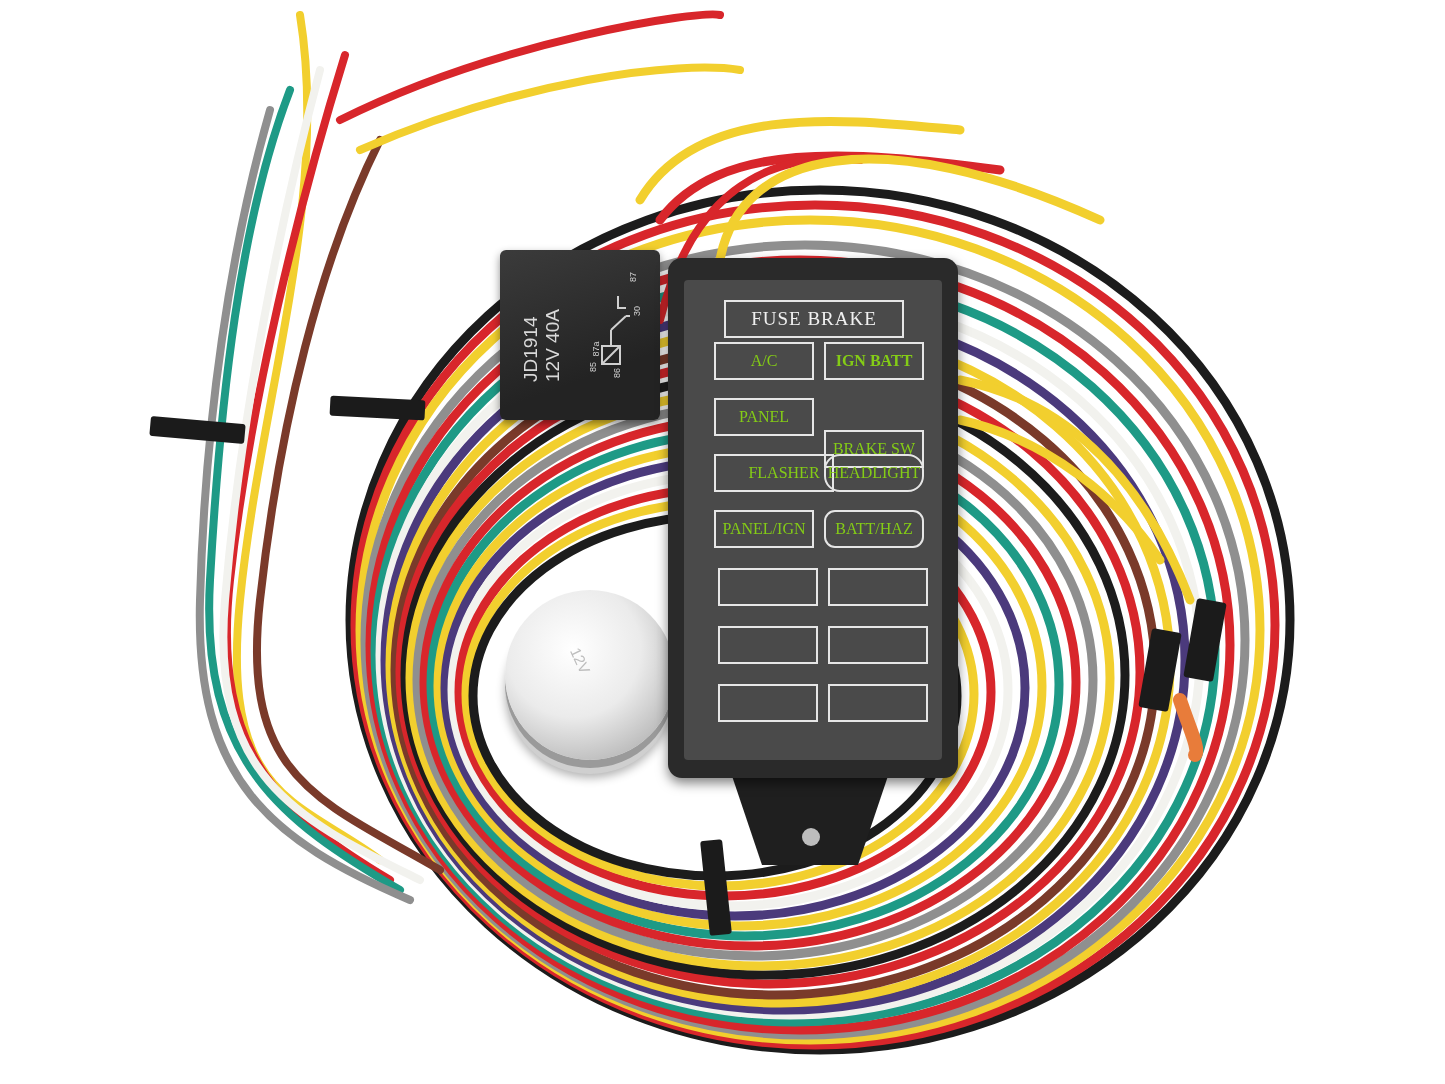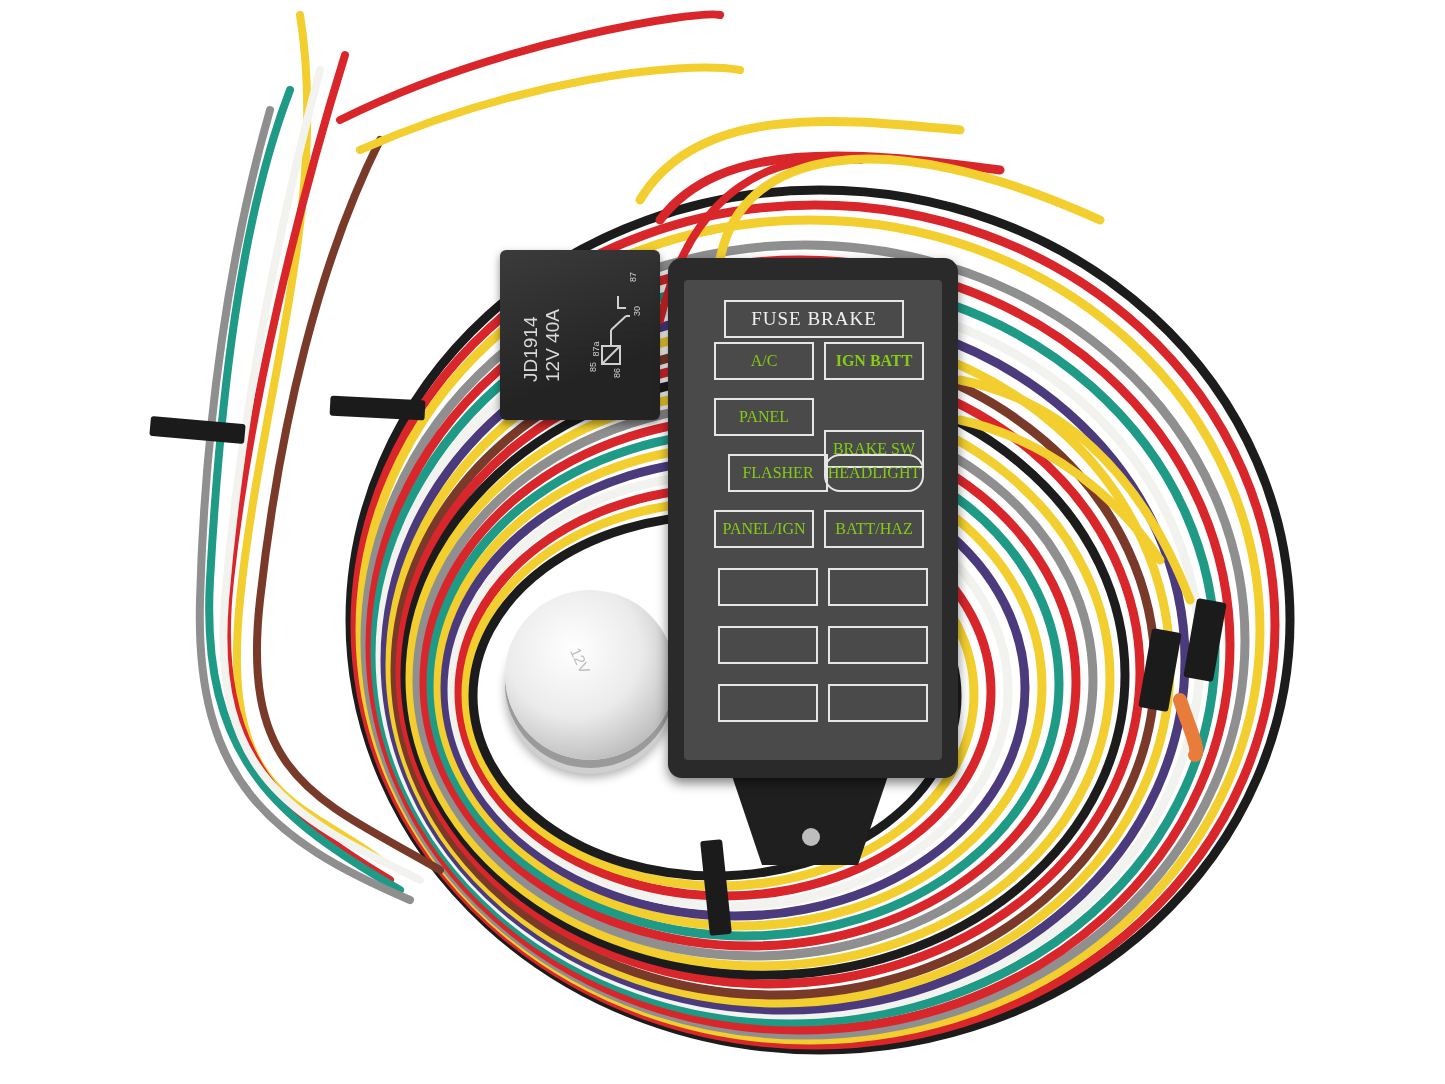--- a/index.html
+++ b/index.html
@@ -142,25 +142,25 @@
   <div class="fuse-box">
     <div class="fuse-face">
       <div class="fuse-title">FUSE BRAKE</div>
 
       <div class="fuse-slot" style="left:30px; top:62px;">A/C</div>
       <div class="fuse-slot" style="left:140px; top:62px;font-weight:bold;">IGN BATT</div>
 
       <div class="fuse-slot" style="left:30px; top:118px;">PANEL</div>
       <div class="fuse-slot" style="left:140px; top:118px;margin-top:32px;">BRAKE SW</div>
 
-      <div class="fuse-slot" style="left:44px; top:174px;">FLASHER</div>
+      <div class="fuse-slot" style="left:30px; top:174px;padding-left:20px;">FLASHER</div>
       <div class="fuse-slot" style="left:140px; top:174px;border-radius:16px;">HEADLIGHT</div>
 
       <div class="fuse-slot" style="left:30px; top:230px;">PANEL/IGN</div>
-      <div class="fuse-slot" style="left:140px; top:230px;">BATT/HAZ</div>
+      <div class="fuse-slot" style="left:140px; top:230px;border-radius:11px;">BATT/HAZ</div>
 
       <div class="fuse-slot" style="left:34px; top:288px;"></div>
       <div class="fuse-slot" style="left:144px; top:288px;"></div>
 
       <div class="fuse-slot" style="left:34px; top:346px;"></div>
       <div class="fuse-slot" style="left:144px; top:346px;"></div>
 
       <div class="fuse-slot" style="left:34px; top:404px;"></div>
       <div class="fuse-slot" style="left:144px; top:404px;"></div>
     </div>

